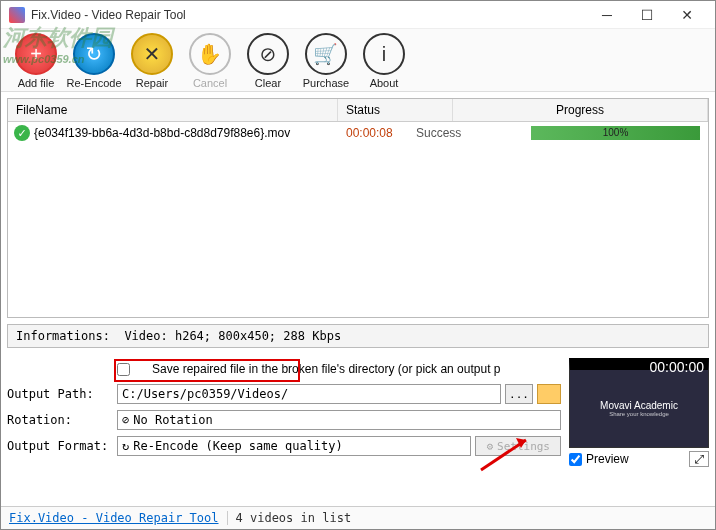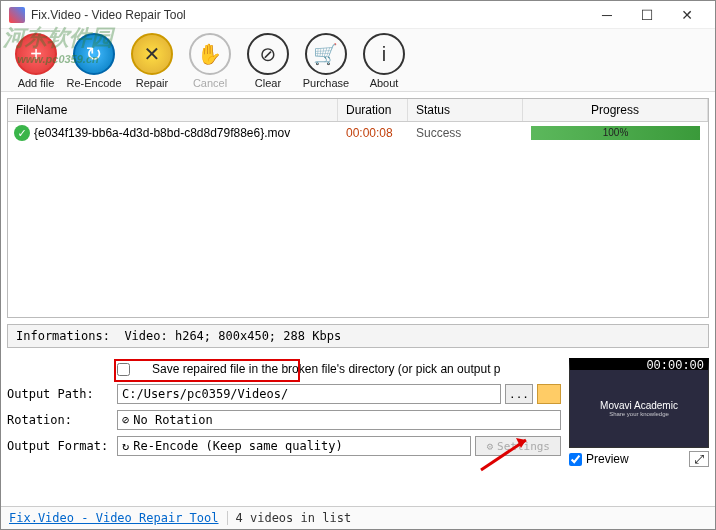--- a/index.html
+++ b/index.html
@@ -40,27 +40,27 @@
 .optrow .lbl { width: 110px; }
 .optrow .ctrl { flex: 1; display: flex; align-items: center; gap: 4px; }
 .optrow input[type=text], .optrow .select { border: 1px solid #999; padding: 2px 4px; font-family: monospace; font-size: 12px; height: 20px; background: #fff; }
 .optrow .select { flex: 1; display: flex; align-items: center; gap: 4px; }
 .chkline { display: flex; align-items: center; gap: 22px; margin: 4px 0 8px 110px; position: relative; }
 .redbox { position: absolute; border: 2px solid #d00; left: -3px; top: -3px; width: 186px; height: 23px; pointer-events: none; }
 .btn { border: 1px solid #999; background: #eee; padding: 2px 10px; height: 20px; font-size: 11px; display: flex; align-items: center; gap: 4px; }
 .btn.disabled { color: #aaa; }
 .preview { width: 140px; }
 .preview .vid { height: 90px; background: #2a2a3f; position: relative; color: #fff; display: flex; flex-direction: column; align-items: center; justify-content: center; border: 1px solid #333; border-top: 12px solid #000; }
-.preview .vid .ts { position: absolute; top: -11px; right: 4px; font-size: 12px; font-family: Liberation Mono, monospace; padding-left: 40px; }
+.preview .vid .ts { position: absolute; top: -11px; right: 4px; font-size: 14px; font-family: Liberation Sans, sans-serif; padding-left: 40px; }
 .preview .vid .t1 { font-size: 10px; }
 .preview .vid .t2 { font-size: 6px; opacity: 0.7; }
 .preview .chk { margin-top: 3px; display: flex; align-items: center; gap: 4px; }
 .status { border-top: 1px solid #ccc; padding: 4px 8px; display: flex; gap: 8px; font-family: monospace; font-size: 12px; color: #06c; position: absolute; bottom: 0; left: 0; right: 0; background: #fafafa; }
 .status span:last-child { color: #333; border-left: 1px solid #ccc; padding-left: 8px; }
-.watermark { position: absolute; top: 22px; left: 2px; font-size: 22px; font-weight: bold; color: rgba(40,120,40,0.35); pointer-events: none; z-index: 99; font-style: italic; text-align: center; }
+.watermark { position: absolute; top: 22px; left: 2px; font-size: 22px; font-weight: bold; color: rgba(40,120,40,0.35); pointer-events: none; z-index: 99; font-style: italic; }
 .watermark small { display: block; font-size: 11px; color: rgba(40,120,40,0.5); }
 .browse { width: 28px; justify-content: center; }
 .folder { width: 24px; height: 20px; background: #fc6; border: 1px solid #c93; }
 .arrow { position: absolute; left: 470px; top: 434px; width: 60px; height: 40px; pointer-events: none; z-index: 50; }
 </style>
 </head>
 <body>
 
 <div class="watermark">
   <span>河东软件园</span>
@@ -83,21 +83,20 @@
   <div class="tbtn repair"><div class="circ">✕</div><span>Repair</span></div>
   <div class="tbtn disabled"><div class="circ">✋</div><span>Cancel</span></div>
   <div class="tbtn"><div class="circ">⊘</div><span>Clear</span></div>
   <div class="tbtn"><div class="circ">🛒</div><span>Purchase</span></div>
   <div class="tbtn"><div class="circ">i</div><span>About</span></div>
 </div>
 
 <div class="table-wrap">
   <div class="thead">
     <div class="c1">FileName</div>
-    <div class="c2">Duration</div>
     <div class="c3">Status</div>
     <div class="c4">Progress</div>
   </div>
   <div class="trow">
     <div class="c1">
         <span class="ok">✓</span>
         <span>{e034f139-bb6a-4d3d-b8bd-c8d8d79f88e6}.mov</span>
       </div>
     <div class="c2">00:00:08</div>
     <div class="c3">Success</div>

